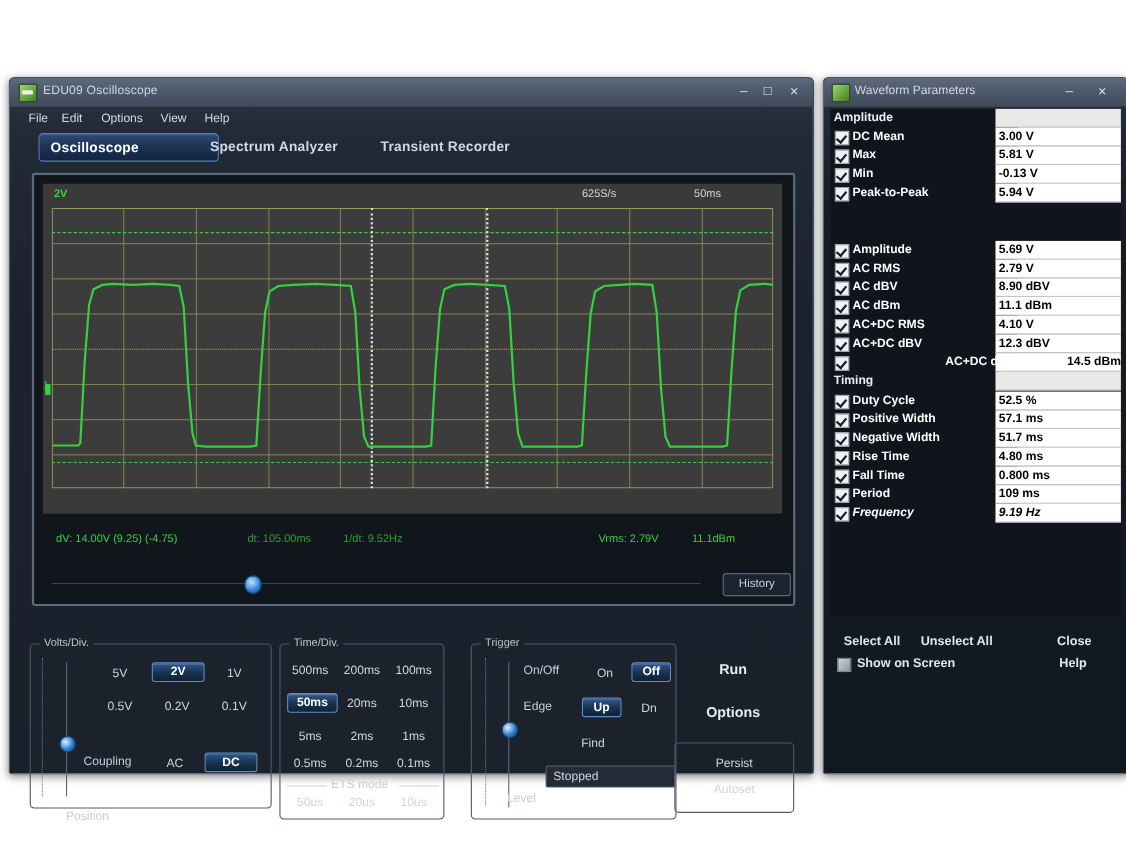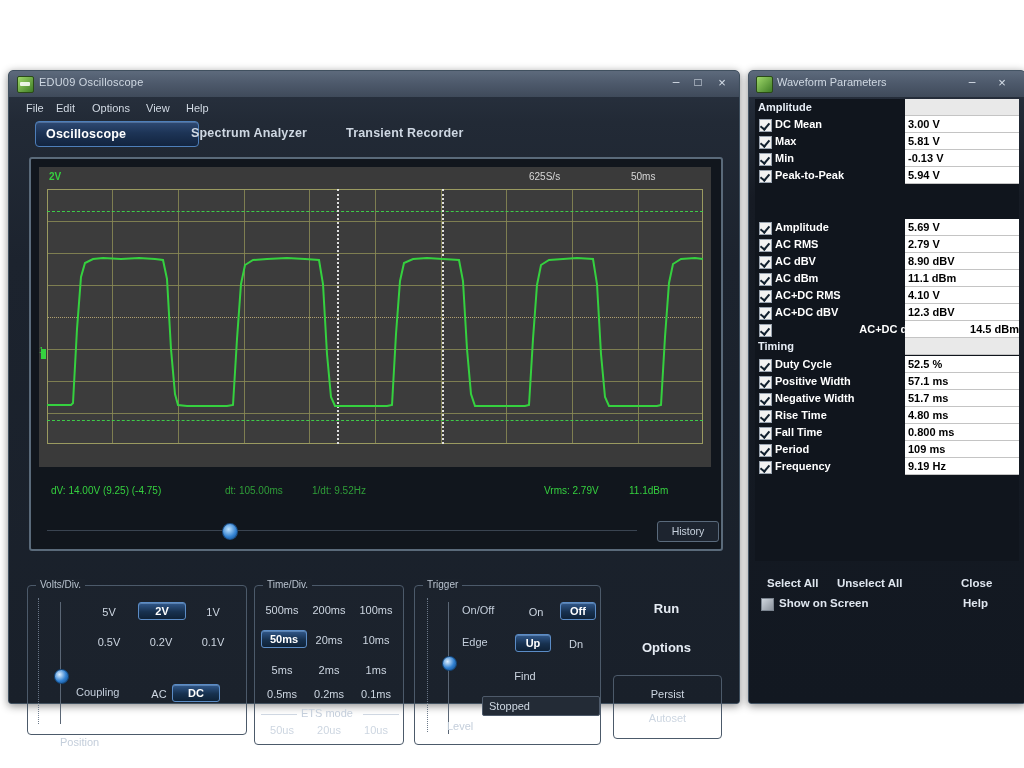--- a/index.html
+++ b/index.html
@@ -291,21 +291,21 @@
       <div class="btn" style="left:60px;top:18px;width:42px;">5V</div>
       <div class="btn sel" style="left:110px;top:16px;width:46px;">2V</div>
       <div class="btn" style="left:164px;top:18px;width:42px;">1V</div>
 
       <div class="btn" style="left:58px;top:48px;width:46px;">0.5V</div>
       <div class="btn" style="left:110px;top:48px;width:46px;">0.2V</div>
       <div class="btn" style="left:162px;top:48px;width:46px;">0.1V</div>
 
       <div class="lbl" style="left:48px;top:100px;">Coupling</div>
       <div class="btn" style="left:112px;top:100px;width:38px;">AC</div>
-      <div class="btn sel" style="left:144px;top:98px;width:46px;">DC</div>
+      <div class="btn sel" style="left:158px;top:98px;width:46px;">DC</div>
 
       <div class="lbl" style="left:32px;top:130px;margin-top:20px;">Position</div>
     </div>
 
     <div class="grp" style="left:245px;top:514px;width:148px;height:158px;">
       <div class="grp-title">Time/Div.</div>
 
       <div class="btn" style="left:4px;top:16px;width:46px;">500ms</div>
       <div class="btn" style="left:51px;top:16px;width:46px;">200ms</div>
       <div class="btn" style="left:98px;top:16px;width:46px;">100ms</div>
@@ -324,21 +324,21 @@
 
       <div class="ets-line" style="left:6px;top:128px;width:36px;"></div>
       <div class="lbl" style="left:46px;top:121px;">ETS mode</div>
       <div class="ets-line" style="left:108px;top:128px;width:36px;"></div>
 
       <div class="btn" style="left:4px;top:136px;width:46px;">50us</div>
       <div class="btn" style="left:51px;top:136px;width:46px;">20us</div>
       <div class="btn" style="left:98px;top:136px;width:46px;">10us</div>
     </div>
 
-    <div class="grp" style="left:405px;top:514px;width:185px;height:158px;">
+    <div class="grp" style="left:419px;top:514px;width:185px;height:158px;">
       <div class="grp-title">Trigger</div>
 
       <div class="slider-ticks" style="left:12px;top:12px;height:134px;"></div>
       <div class="slider-track" style="left:33px;top:16px;height:132px;"></div>
       <div class="slider-knob" style="left:27px;top:70px;"></div>
 
       <div class="lbl" style="left:47px;top:18px;">On/Off</div>
       <div class="btn" style="left:105px;top:18px;width:32px;">On</div>
       <div class="btn sel" style="left:145px;top:16px;width:34px;">Off</div>
 
@@ -442,21 +442,21 @@
           <div class="wp-val">4.80 ms</div>
         </div>
         <div class="wp-row" style="top: 324.9px;">
           <div class="wp-name item">Fall Time<span class="wp-check"></span></div>
           <div class="wp-val">0.800 ms</div>
         </div>
         <div class="wp-row" style="top: 342px;">
           <div class="wp-name item">Period<span class="wp-check"></span></div>
           <div class="wp-val">109 ms</div>
         </div>
-        <div class="wp-row" style="top: 359.1px;">
+        <div class="wp-row" style="top: 359.1px; font-style: italic;">
           <div class="wp-name item">Frequency<span class="wp-check"></span></div>
           <div class="wp-val">9.19 Hz</div>
         </div>
       </div>
 
     <div class="wp-bottom">
       <div class="wp-link" style="left:18px;top:10px;">Select All</div>
       <div class="wp-link" style="left:88px;top:10px;">Unselect All</div>
       <div class="wp-link" style="left:212px;top:10px;">Close</div>
       <div class="wp-showcheck"></div>

